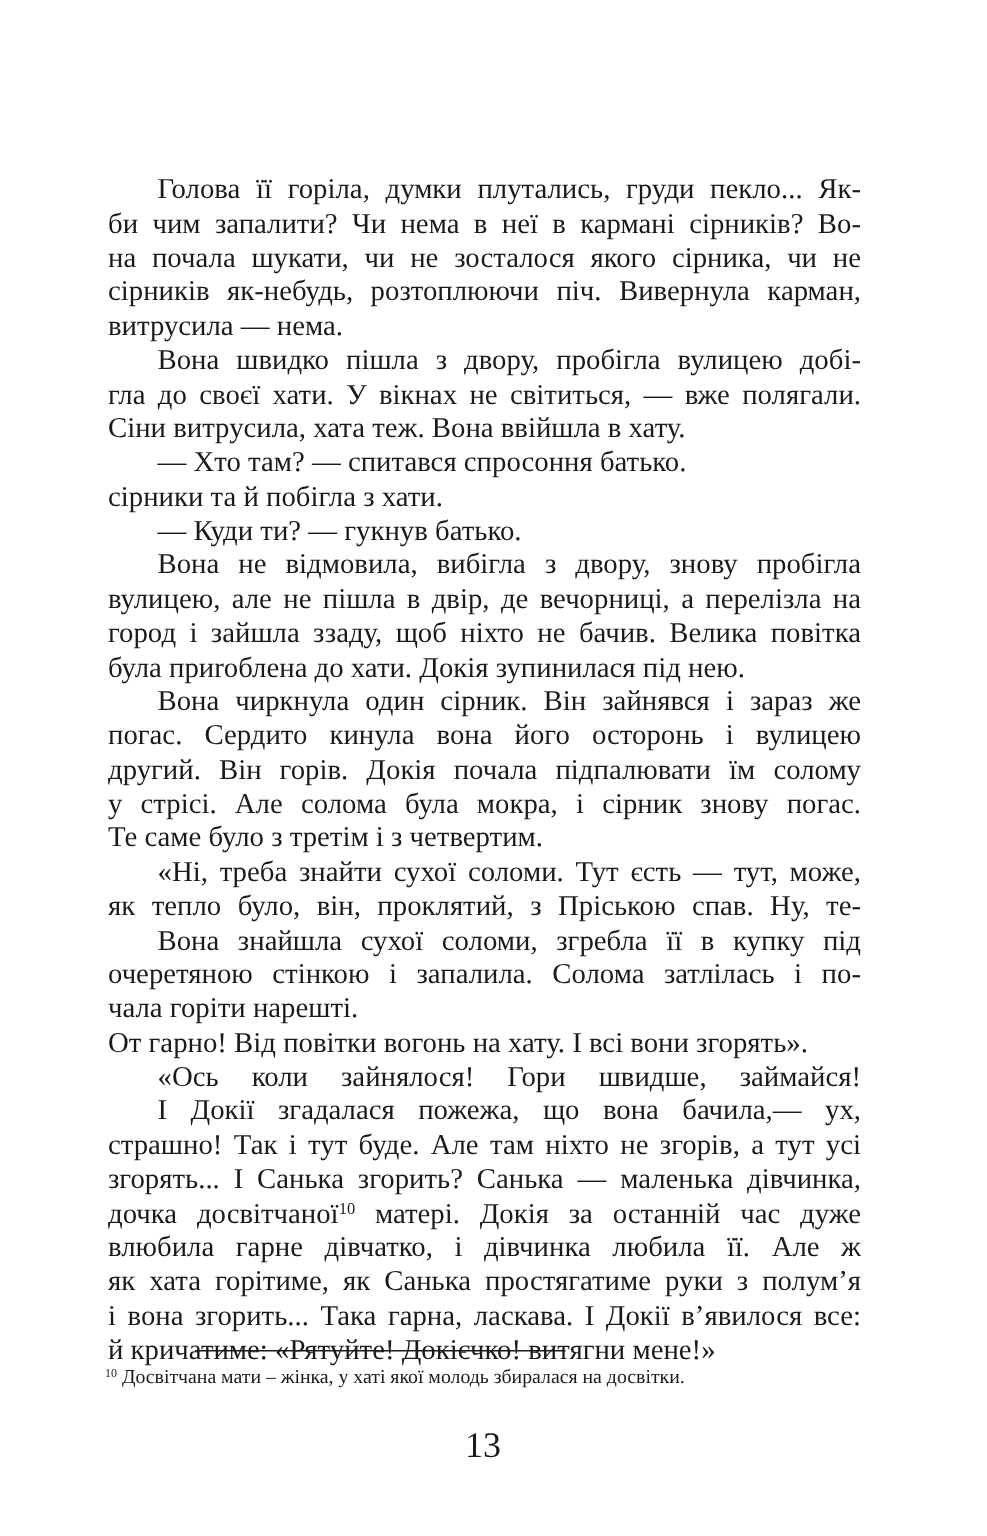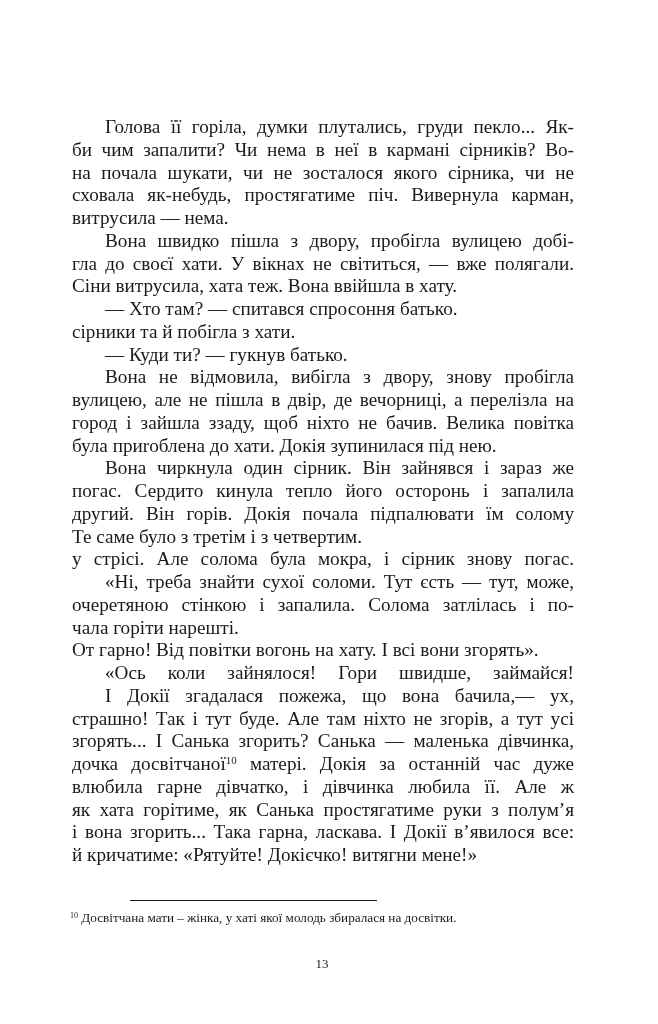--- a/index.html
+++ b/index.html
@@ -63,49 +63,51 @@
       font-size: 8px;
       vertical-align: 4px;
       line-height: 0;
     }
     .page-number {
       position: absolute;
       left: 0;
       width: 644px;
       top: 952px;
       text-align: center;
-      font-size: 13px;
+      font-size: 24px;
       line-height: 24px;
     }
   </style>
 </head>
 <body>
 
 <div class="page-body" id="page-body">
     <span class="line indent"><span>Голова її горіла, думки плутались, груди пекло... Як-</span></span>
     <span class="line"><span>би чим запалити? Чи нема в неї в кармані сірників? Во-</span></span>
     <span class="line"><span>на почала шукати, чи не зосталося якого сірника, чи не</span></span>
-    <span class="line"><span>сховала як-небудь, простягатиме піч. Вивернула карман,</span></span>
+    <span class="line"><span>сірників як-небудь, розтоплюючи піч. Вивернула карман,</span></span>
     <span class="line last"><span>витрусила — нема.</span></span>
     <span class="line indent"><span>Вона швидко пішла з двору, пробігла вулицею добі-</span></span>
     <span class="line"><span>гла до своєї хати. У вікнах не світиться, — вже полягали.</span></span>
     <span class="line last"><span>Сіни витрусила, хата теж. Вона ввійшла в хату.</span></span>
     <span class="line indent last"><span>— Хто там? — спитався спросоння батько.</span></span>
     <span class="line last"><span>сірники та й побігла з хати.</span></span>
     <span class="line indent last"><span>— Куди ти? — гукнув батько.</span></span>
     <span class="line indent"><span>Вона не відмовила, вибігла з двору, знову пробігла</span></span>
     <span class="line"><span>вулицею, але не пішла в двір, де вечорниці, а перелізла на</span></span>
     <span class="line"><span>город і зайшла ззаду, щоб ніхто не бачив. Велика повітка</span></span>
     <span class="line last"><span>була приroблена до хати. Докія зупинилася під нею.</span></span>
     <span class="line indent"><span>Вона чиркнула один сірник. Він зайнявся і зараз же</span></span>
-    <span class="line"><span>погас. Сердито кинула тепло його осторонь і запалила</span></span>
+    <span class="line"><span>погас. Сердито кинула вона його осторонь і вулицею</span></span>
     <span class="line"><span>другий. Він горів. Докія почала підпалювати їм солому</span></span>
+    <span class="line"><span>у стрісі. Але солома була мокра, і сірник знову погас.</span></span>
     <span class="line last"><span>Те саме було з третім і з четвертим.</span></span>
-    <span class="line"><span>у стрісі. Але солома була мокра, і сірник знову погас.</span></span>
     <span class="line indent"><span>«Ні, треба знайти сухої соломи. Тут єсть — тут, може,</span></span>
+    <span class="line"><span>як тепло було, він, проклятий, з Пріською спав. Ну, те-</span></span>
+    <span class="line indent"><span>Вона знайшла сухої соломи, згребла її в купку під</span></span>
     <span class="line"><span>очеретяною стінкою і запалила. Солома затлілась і по-</span></span>
     <span class="line last"><span>чала горіти нарешті.</span></span>
     <span class="line last"><span>От гарно! Від повітки вогонь на хату. І всі вони згорять».</span></span>
     <span class="line indent"><span>«Ось коли зайнялося! Гори швидше, займайся!</span></span>
     <span class="line indent"><span>І Докії згадалася пожежа, що вона бачила,— ух,</span></span>
     <span class="line"><span>страшно! Так і тут буде. Але там ніхто не згорів, а тут усі</span></span>
     <span class="line"><span>згорять... І Санька згорить? Санька — маленька дівчинка,</span></span>
     <span class="line"><span>дочка досвітчаної</span><sup class="fnref">10</sup><span> матері. Докія за останній час дуже</span></span>
     <span class="line"><span>влюбила гарне дівчатко, і дівчинка любила її. Але ж</span></span>
     <span class="line"><span>як хата горітиме, як Санька простягатиме руки з полум’я</span></span>

